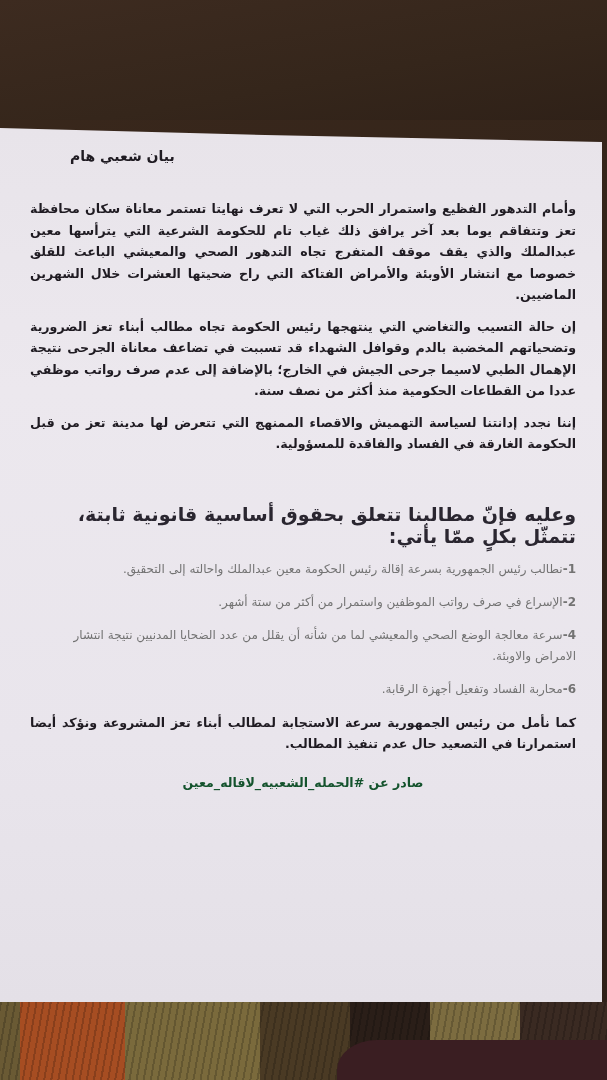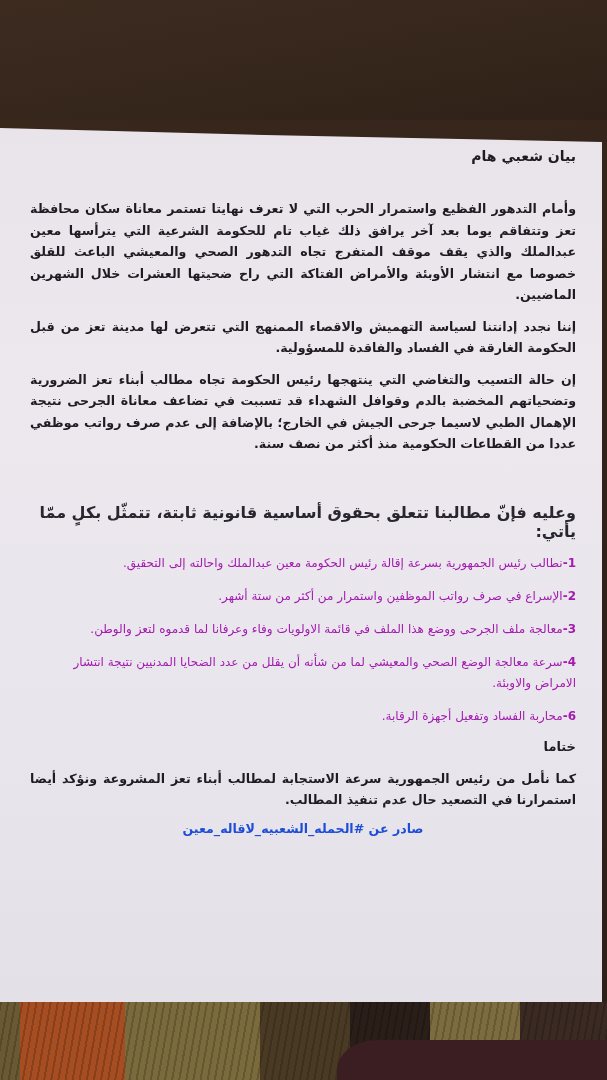--- a/index.html
+++ b/index.html
@@ -33,60 +33,58 @@
       position: absolute; left: 0; top: 128px; width: 602px; height: 874px;
       background: linear-gradient(180deg, #e8e4ea 0%, #ece8ee 30%, #e9e5ec 70%, #e4e0e7 100%);
       box-shadow: 2px 0 4px rgba(0,0,0,0.4);
       clip-path: polygon(0 0, 44% 0.8%, 100% 1.6%, 100% 100%, 0 100%);
     }
     .doc {
       position: absolute; left: 30px; top: 148px; width: 546px;
       direction: rtl; text-align: right; color: #1f1b22;
     }
     .title {
-      text-align: right; font-weight: bold; font-size: 14px;
+      text-align: left; font-weight: bold; font-size: 14px;
       margin: 0 0 34px 0; padding-left: 40px;
     }
     .para {
       font-weight: bold; font-size: 12.6px; line-height: 21.5px;
       margin: 0 0 10px 0; text-align: justify;
     }
     .gap { height: 38px; }
-    .intro { font-weight: bold; font-size: 16px; margin: 0 0 12px 0; color: #2a2630; }
-    .item { font-size: 12px; line-height: 21px; margin: 0 0 12px 0; color: #a21caf; }
+    .intro { font-weight: bold; font-size: 19px; margin: 0 0 12px 0; color: #2a2630; }
+    .item { font-size: 12px; line-height: 21px; margin: 0 0 12px 0; color: #737373; }
     .item .num { font-weight: bold; }
     .closing { font-weight: bold; font-size: 13px; margin: 6px 0 14px 0; }
-    .sig { text-align: center; font-weight: bold; font-size: 12.6px; margin-top: 10px; color: #1d4ed8; }
+    .sig { text-align: center; font-weight: bold; font-size: 12.6px; margin-top: 20px; color: #14532d; }
   </style>
 </head>
 <body>
 
 <div class="backdrop-top"></div>
 
 <div class="paper"></div>
 
 <div class="doc">
   <div class="title">بيان شعبي هام</div>
 
   <p class="para">وأمام التدهور الفظيع واستمرار الحرب التي لا تعرف نهايتا تستمر معاناة سكان محافظة تعز وتتفاقم يوما بعد آخر يرافق ذلك غياب تام للحكومة الشرعية التي يترأسها معين عبدالملك والذي يقف موقف المتفرج تجاه التدهور الصحي والمعيشي الباعث للقلق خصوصا مع انتشار الأوبئة والأمراض الفتاكة التي راح ضحيتها العشرات خلال الشهرين الماضيين.</p>
+  <p class="para">إن حالة التسيب والتغاضي التي ينتهجها رئيس الحكومة تجاه مطالب أبناء تعز الضرورية وتضحياتهم المخضبة بالدم وقوافل الشهداء قد تسببت في تضاعف معاناة الجرحى نتيجة الإهمال الطبي لاسيما جرحى الجيش في الخارج؛ بالإضافة إلى عدم صرف رواتب موظفي عددا من القطاعات الحكومية منذ أكثر من نصف سنة.</p>
   <p class="para">إننا نجدد إدانتنا لسياسة التهميش والاقصاء الممنهج التي تتعرض لها مدينة تعز من قبل الحكومة الغارقة في الفساد والفاقدة للمسؤولية.</p>
-  <p class="para">إن حالة التسيب والتغاضي التي ينتهجها رئيس الحكومة تجاه مطالب أبناء تعز الضرورية وتضحياتهم المخضبة بالدم وقوافل الشهداء قد تسببت في تضاعف معاناة الجرحى نتيجة الإهمال الطبي لاسيما جرحى الجيش في الخارج؛ بالإضافة إلى عدم صرف رواتب موظفي عددا من القطاعات الحكومية منذ أكثر من نصف سنة.</p>
 
   <div class="gap"></div>
 
   <p class="intro">وعليه فإنّ مطالبنا تتعلق بحقوق أساسية قانونية ثابتة، تتمثّل بكلٍ ممّا يأتي:</p>
 
   <div>
     <p class="item"><span class="num">1-</span><span>نطالب رئيس الجمهورية بسرعة إقالة رئيس الحكومة معين عبدالملك واحالته إلى التحقيق.</span></p>
     <p class="item"><span class="num">2-</span><span>الإسراع في صرف رواتب  الموظفين واستمرار من أكثر من ستة أشهر.</span></p>
-    <p class="item"><span class="num">3-</span><span>معالجة ملف الجرحى ووضع هذا الملف في قائمة الاولويات وفاء وعرفانا لما  قدموه لتعز والوطن.</span></p>
     <p class="item"><span class="num">4-</span><span>سرعة معالجة الوضع الصحي والمعيشي لما من شأنه أن يقلل من عدد الضحايا المدنيين نتيجة انتشار الامراض والاوبئة.</span></p>
     <p class="item"><span class="num">6-</span><span>محاربة الفساد وتفعيل أجهزة الرقابة.</span></p>
   </div>
 
-  <div class="closing">ختاما</div>
   <p class="para">كما نأمل من رئيس الجمهورية سرعة الاستجابة لمطالب أبناء تعز المشروعة ونؤكد أيضا استمرارنا في التصعيد حال عدم تنفيذ المطالب.</p>
 
   <div class="sig">صادر عن #الحمله_الشعبيه_لاقاله_معين</div>
 </div>
 
 <div class="fabric"></div>
 <div class="cloth"></div>
 
 </body></html>

